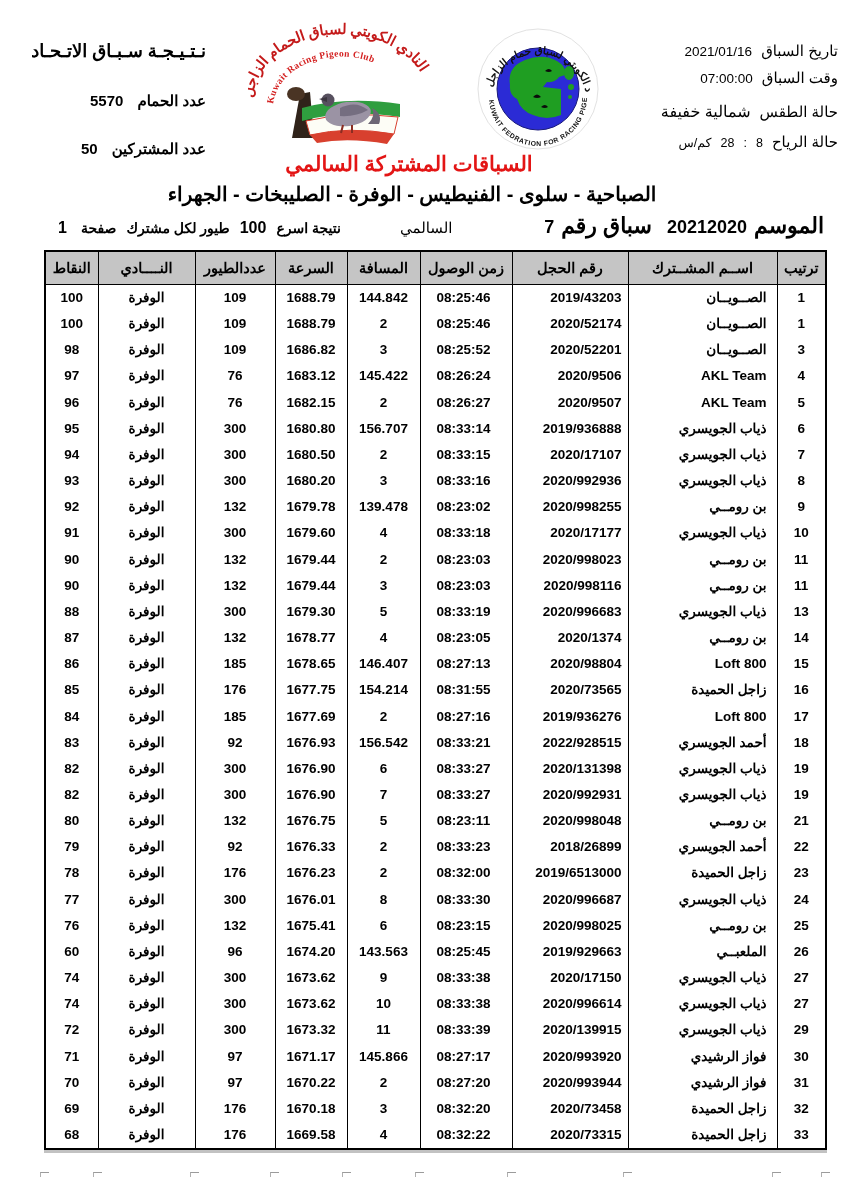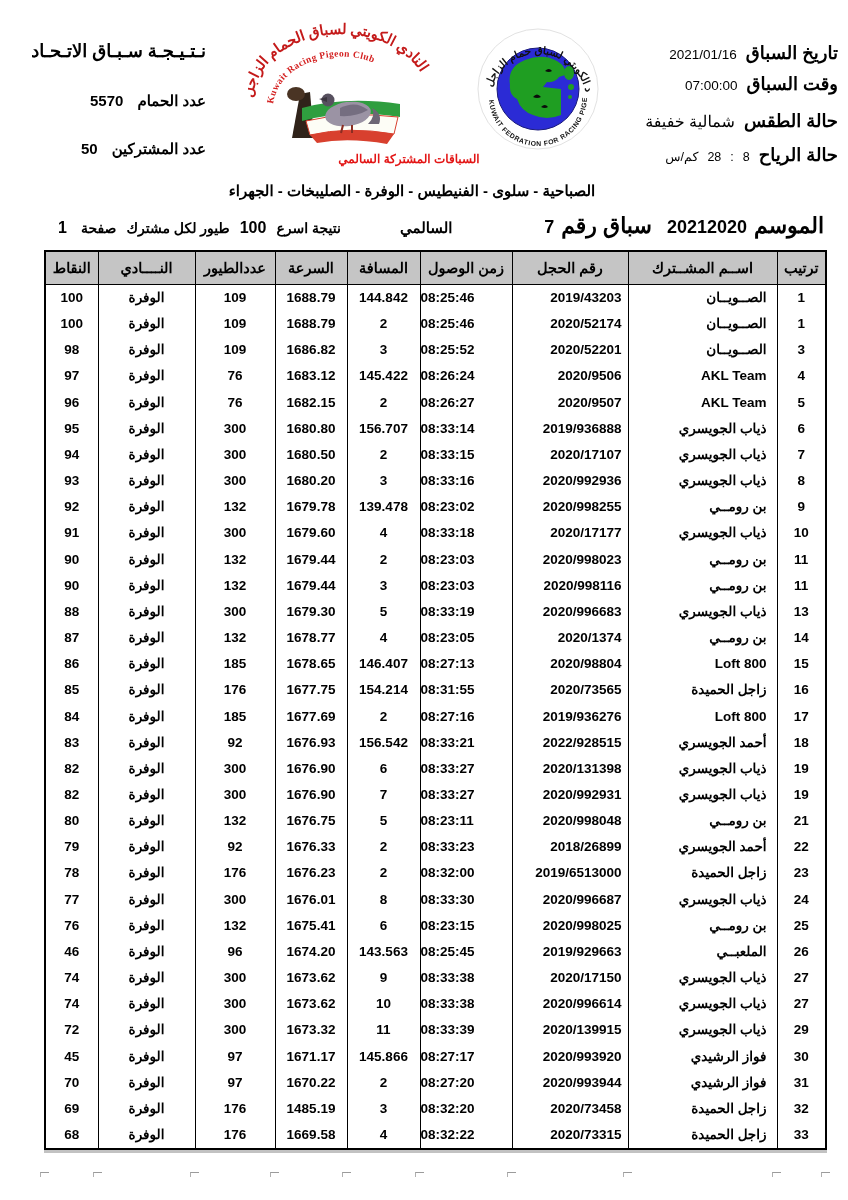--- a/index.html
+++ b/index.html
@@ -12,42 +12,42 @@
   
   .left-block{left:34px;top:40px;width:172px;direction:rtl;text-align:right;}
   .left-title{font-size:18px;font-weight:bold;white-space:nowrap;}
   .left-line{margin-top:30px;display:flex;direction:rtl;align-items:baseline;gap:14px;
              font-weight:bold;font-size:15px;white-space:nowrap;}
 
   
   .right-block{right:10px;top:42px;direction:rtl;text-align:right;}
   .info-line{display:flex;direction:rtl;align-items:baseline;gap:9px;white-space:nowrap;margin-top:9px;}
   .info-line:first-child{margin-top:0;}
-  .il-label{font-weight:bold;font-size:18px;}
+  .il-label{font-weight:normal;font-size:15px;}
   .il-value{font-size:13.5px;}
   .il-small{font-size:16px;}
   .il-mid{font-size:12.5px;}
 
   
   .club-logo{left:248px;top:20px;}
   .fed-logo{left:477px;top:27px;}
 
   
   .red-title{left:0;right:30px;top:152px;text-align:center;
-             color:#e31515;font-size:12px;font-weight:bold;}
+             color:#e31515;font-size:21px;font-weight:bold;}
   .cities{left:0;right:24px;top:182px;text-align:center;
-          font-size:15px;font-weight:bold;}
+          font-size:20px;font-weight:bold;}
 
   
   .season-line{left:58px;right:24px;top:213px;display:flex;direction:rtl;
                align-items:baseline;white-space:nowrap;}
   .sl-group{display:flex;direction:rtl;align-items:baseline;gap:7px;}
   .sl-label{font-size:22px;font-weight:bold;}
   .sl-num{font-size:18px;font-weight:bold;}
-  .sl-mid{font-size:15px;font-weight:bold;}
+  .sl-mid{font-size:15px;font-weight:normal;}
   .sl-small{font-size:14px;font-weight:bold;}
   .sl-count{font-size:16px;font-weight:bold;}
   .sp73{flex:73 1 0;} .sp47{flex:47 1 0;} .sp8{flex:8 1 0;}
 
   
   table.results{
     position:absolute;left:44px;top:250px;width:781px;table-layout:fixed;
     border-collapse:collapse;direction:rtl;border:2px solid #000;
     box-shadow:0 3px 0 #c2c2c2;
   }
@@ -56,21 +56,21 @@
     height:32px;font-size:14.5px;font-weight:bold;text-align:center;padding:0;
     white-space:nowrap;overflow:hidden;
   }
   .results td{
     border-left:1.3px solid #000;border-right:1.3px solid #000;
     height:26.15px;padding:0;font-size:13.5px;font-weight:bold;text-align:center;
     white-space:nowrap;overflow:hidden;line-height:26.15px;
   }
   .results td.c-name{text-align:right;padding-right:10px;}
   .results td.c-ring{text-align:right;padding-right:6px;margin-top:40px;}
-  .results td.c-arrival{text-align:left;padding-right:5px;}
+  .results td.c-arrival{text-align:center;padding-right:5px;}
 
   
   .tick{position:absolute;top:1172px;width:8px;height:4px;
         border-top:1.5px solid #9b9b9b;border-left:1px solid #b0b0b0;}
 </style>
 </head>
 <body>
 
 <div class="abs left-block">
   <div class="left-title">نـتـيـجـة سـبـاق الاتـحـاد</div>
@@ -491,21 +491,21 @@
       </tr>
       <tr>
         <td class="c-rank">26</td>
         <td class="c-name">الملعبــي</td>
         <td class="c-ring">2019/929663</td>
         <td class="c-arrival">08:25:45</td>
         <td class="c-distance">143.563</td>
         <td class="c-speed">1674.20</td>
         <td class="c-birds">96</td>
         <td class="c-club">الوفرة</td>
-        <td class="c-points">46</td>
+        <td class="c-points">60</td>
       </tr>
       <tr>
         <td class="c-rank">27</td>
         <td class="c-name">ذياب الجويسري</td>
         <td class="c-ring">2020/17150</td>
         <td class="c-arrival">08:33:38</td>
         <td class="c-distance">9</td>
         <td class="c-speed">1673.62</td>
         <td class="c-birds">300</td>
         <td class="c-club">الوفرة</td>
@@ -535,40 +535,40 @@
       </tr>
       <tr>
         <td class="c-rank">30</td>
         <td class="c-name">فواز الرشيدي</td>
         <td class="c-ring">2020/993920</td>
         <td class="c-arrival">08:27:17</td>
         <td class="c-distance">145.866</td>
         <td class="c-speed">1671.17</td>
         <td class="c-birds">97</td>
         <td class="c-club">الوفرة</td>
-        <td class="c-points">45</td>
+        <td class="c-points">71</td>
       </tr>
       <tr>
         <td class="c-rank">31</td>
         <td class="c-name">فواز الرشيدي</td>
         <td class="c-ring">2020/993944</td>
         <td class="c-arrival">08:27:20</td>
         <td class="c-distance">2</td>
         <td class="c-speed">1670.22</td>
         <td class="c-birds">97</td>
         <td class="c-club">الوفرة</td>
         <td class="c-points">70</td>
       </tr>
       <tr>
         <td class="c-rank">32</td>
         <td class="c-name">زاجل الحميدة</td>
         <td class="c-ring">2020/73458</td>
         <td class="c-arrival">08:32:20</td>
         <td class="c-distance">3</td>
-        <td class="c-speed">1485.19</td>
+        <td class="c-speed">1670.18</td>
         <td class="c-birds">176</td>
         <td class="c-club">الوفرة</td>
         <td class="c-points">69</td>
       </tr>
       <tr>
         <td class="c-rank">33</td>
         <td class="c-name">زاجل الحميدة</td>
         <td class="c-ring">2020/73315</td>
         <td class="c-arrival">08:32:22</td>
         <td class="c-distance">4</td>

